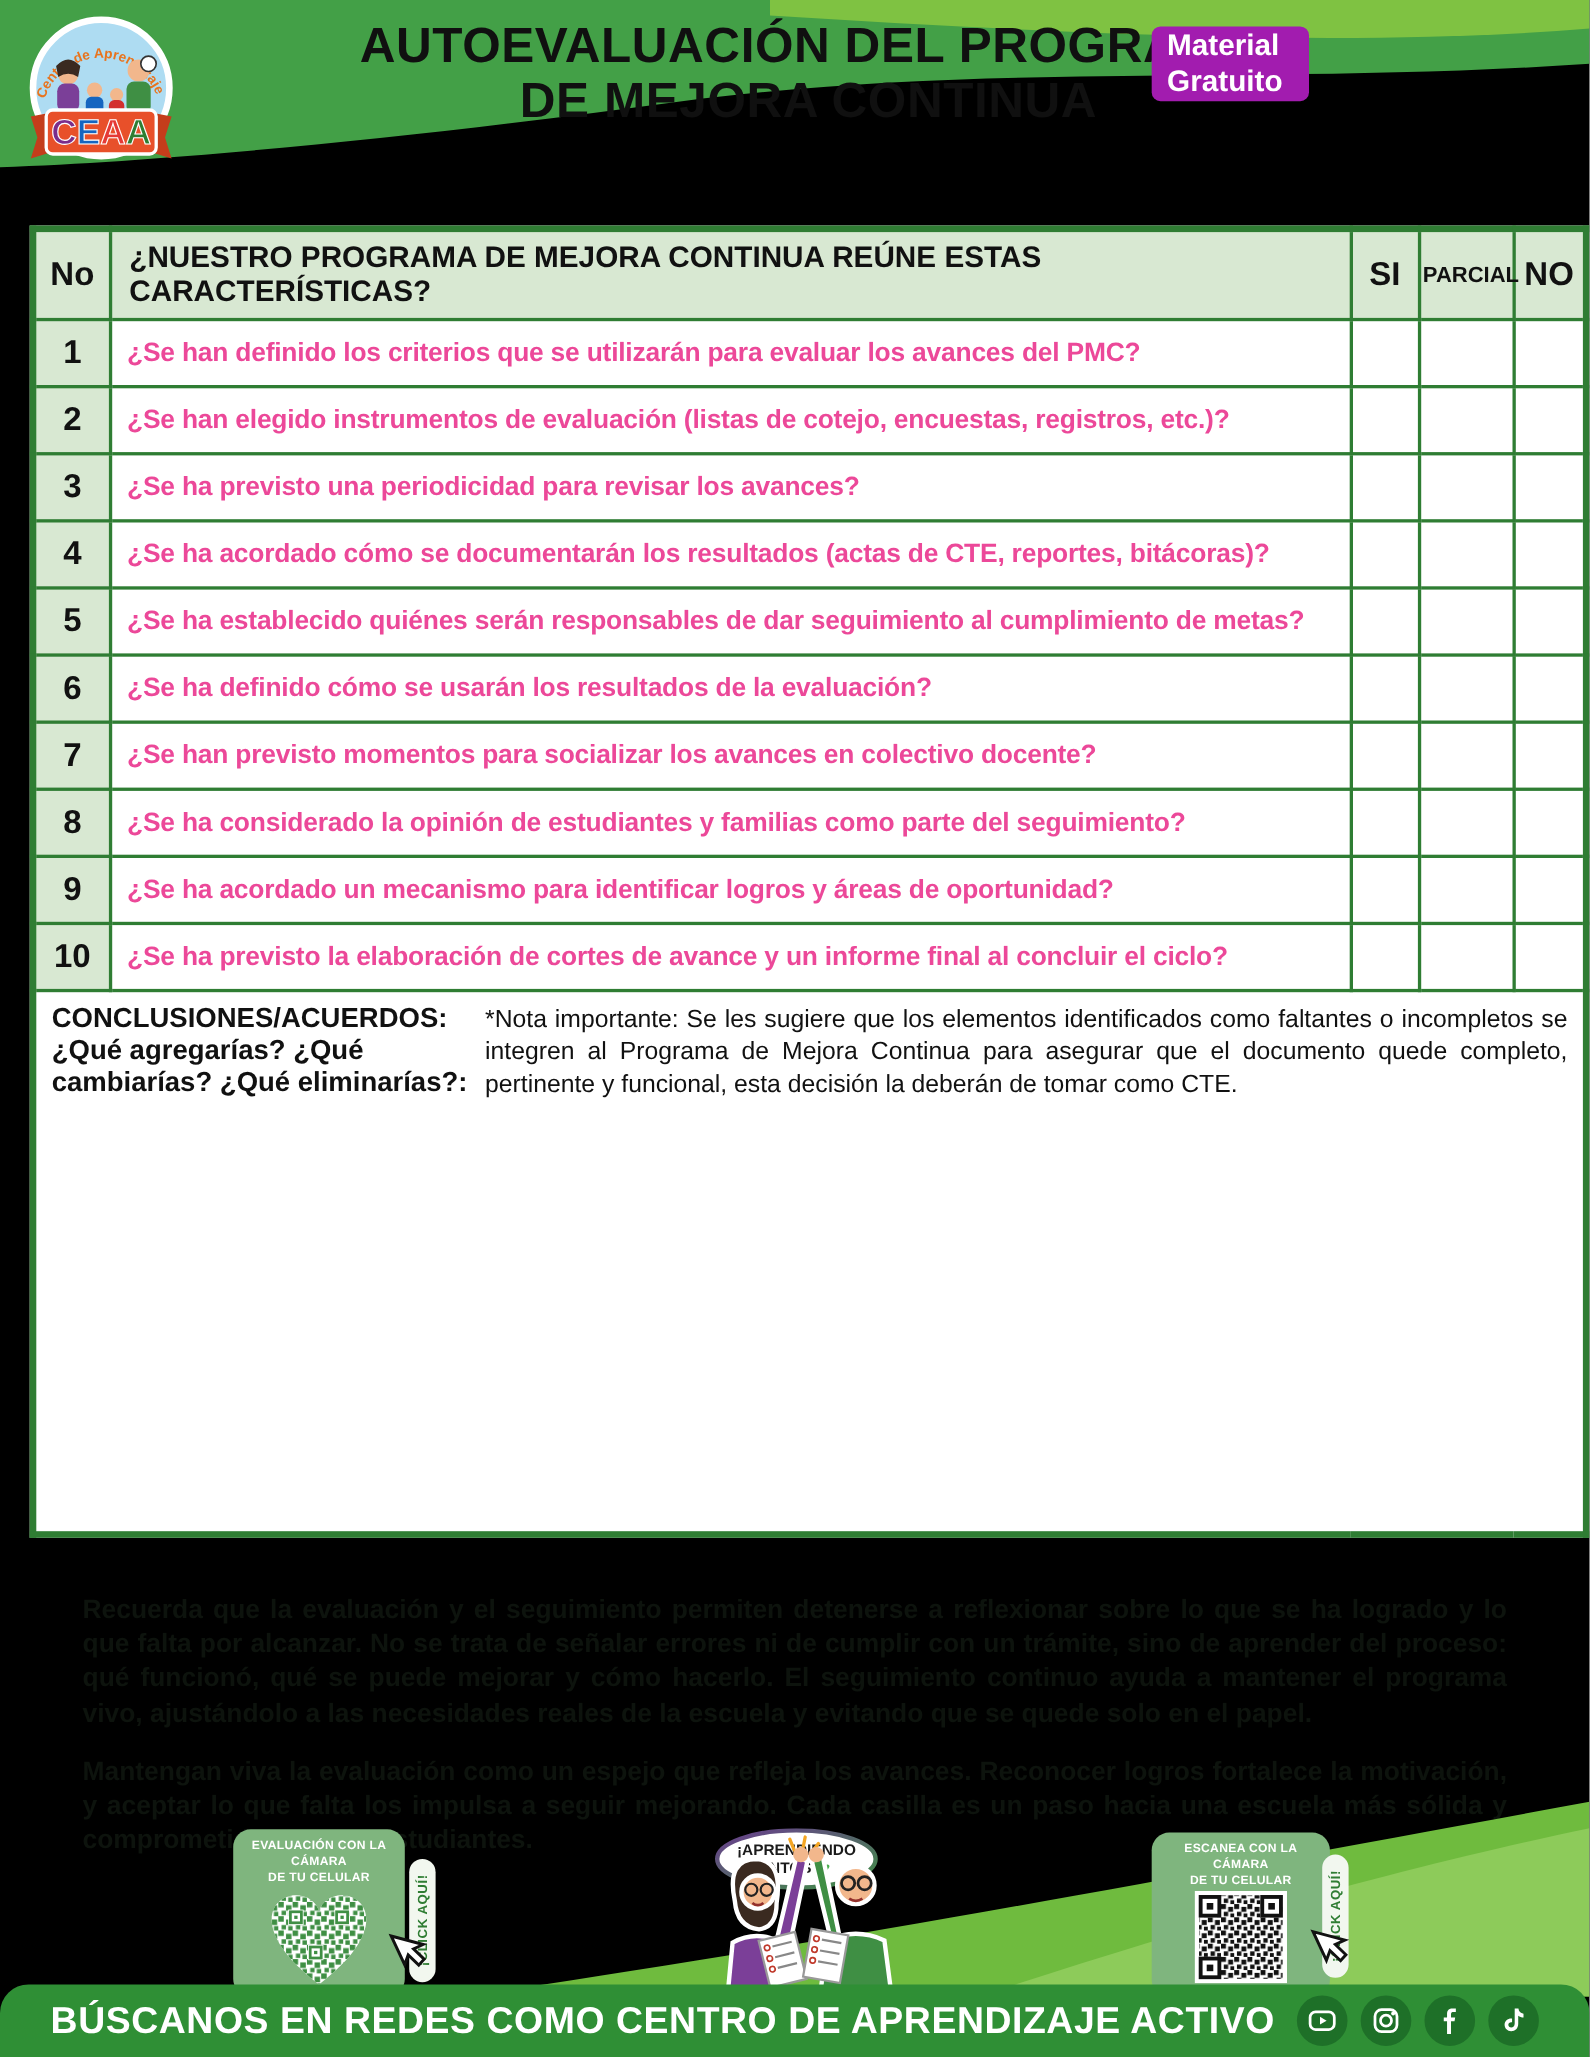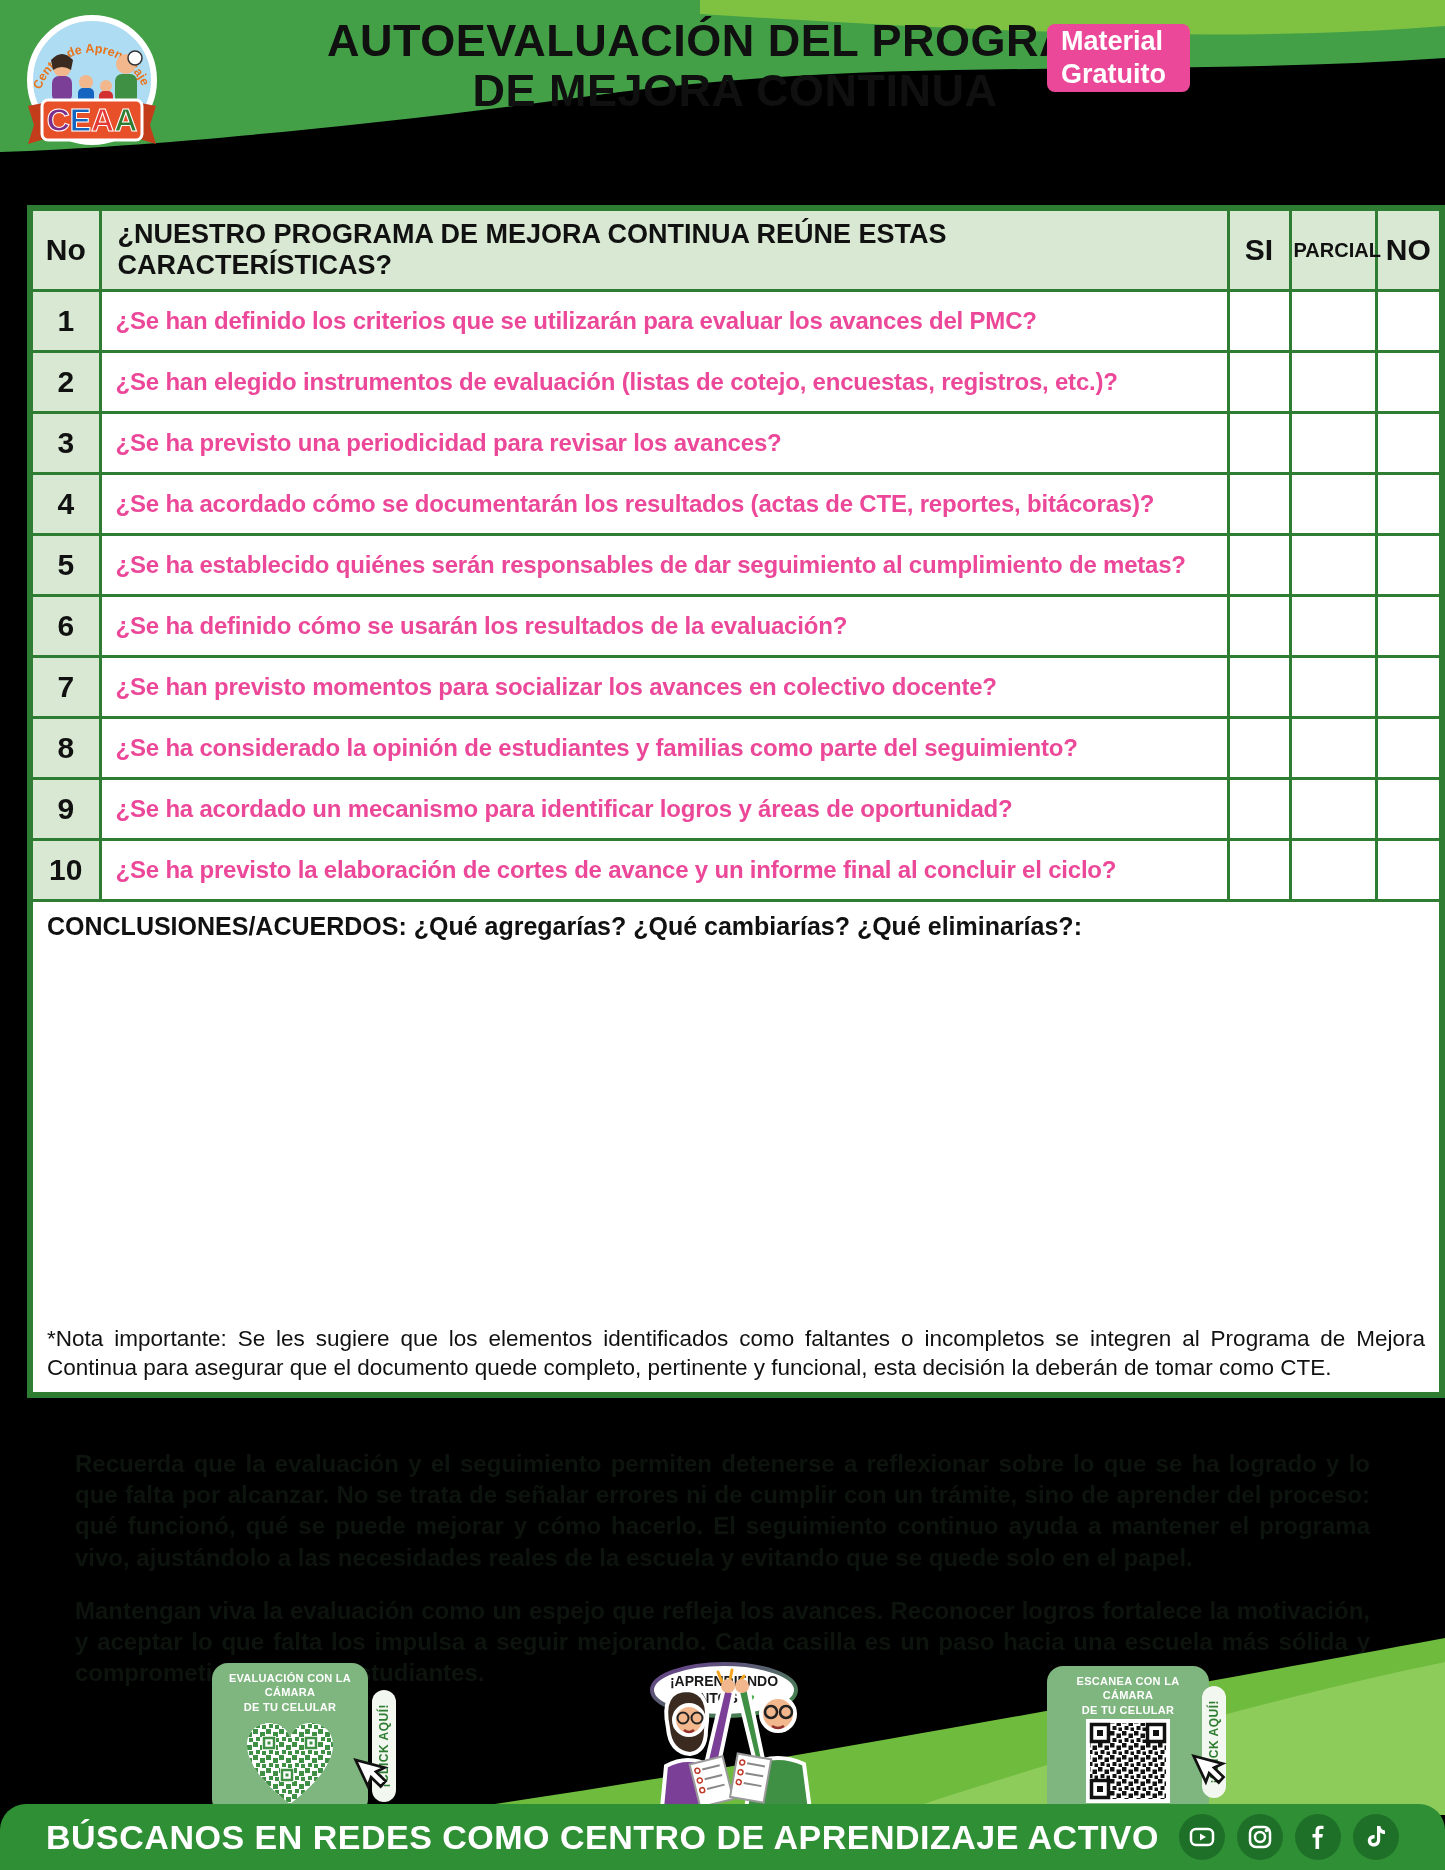--- a/index.html
+++ b/index.html
@@ -6,40 +6,40 @@
   body{width:1445px;height:1870px;background:#000;position:relative;overflow:hidden;
        font-family:"Liberation Sans",sans-serif;}
 
   
   .header-bg{position:absolute;top:0;left:0;width:1445px;height:206px;}
   .logo{position:absolute;top:6px;left:14px;width:156px;height:158px;}
   .title{position:absolute;top:16px;left:240px;width:990px;text-align:center;color:#101010;
          font-weight:bold;line-height:1.12;letter-spacing:.5px;}
   .title .t1,.title .t2{font-size:45px;}
   .title .t3{font-size:38px;}
-  .badge{position:absolute;top:24px;left:1047px;width:143px;height:68px;background:#ec4899;
+  .badge{position:absolute;top:24px;left:1047px;width:143px;height:68px;background:#a21caf;
          border-radius:8px;color:#fff;font-weight:bold;font-size:27px;line-height:1.22;
          display:flex;flex-direction:column;justify-content:center;padding-left:14px;box-sizing:border-box;}
 
   
   .table-wrap{position:absolute;top:205px;left:14px;width:1418px;}
   table.checklist{width:100%;border-collapse:collapse;background:#fff;table-layout:fixed;}
   table.checklist,table.checklist th,table.checklist td{border:3px solid #2f7d33;margin-left:13px;}
   table.checklist{border:6px solid #2f7d33;}
   th{background:#d8e8d2;color:#111;font-weight:bold;height:74px;padding:2px 8px;}
   th.q-head{font-size:27px;text-align:left;padding-left:16px;}
   th.no-head{font-size:30px;}
   th.si-head,th.noopt-head{font-size:30px;}
   th.parcial-head{font-size:20px;padding:2px 2px;}
   td.no-cell{background:#d8e8d2;text-align:center;font-weight:bold;font-size:30px;color:#111;height:56px;}
   td.q-cell{font-weight:bold;font-size:24px;color:#ec4899;padding:6px 14px;text-align:justify;
             letter-spacing:-.2px;line-height:1.25;}
   td.chk{background:#fff;}
   td.concl-cell{height:470px;padding:10px 14px;vertical-align:top;}
-  .concl-inner{height:100%;display:flex;flex-direction:column;justify-content:space-between;}
+  .concl-inner{height:100%;display:flex;justify-content:space-between;}
   .concl-label{font-weight:bold;font-size:25px;color:#111;}
   .concl-space{flex:1;}
   .note{font-size:22.5px;color:#111;line-height:1.3;text-align:justify;}
   .note b{font-weight:normal;}
 
   
   .obscured{position:absolute;top:1448px;left:75px;width:1295px;color:#0d130d;
             font-weight:bold;font-size:24px;line-height:1.3;text-align:justify;}
   .obscured p{margin:0 0 22px 0;}
 

